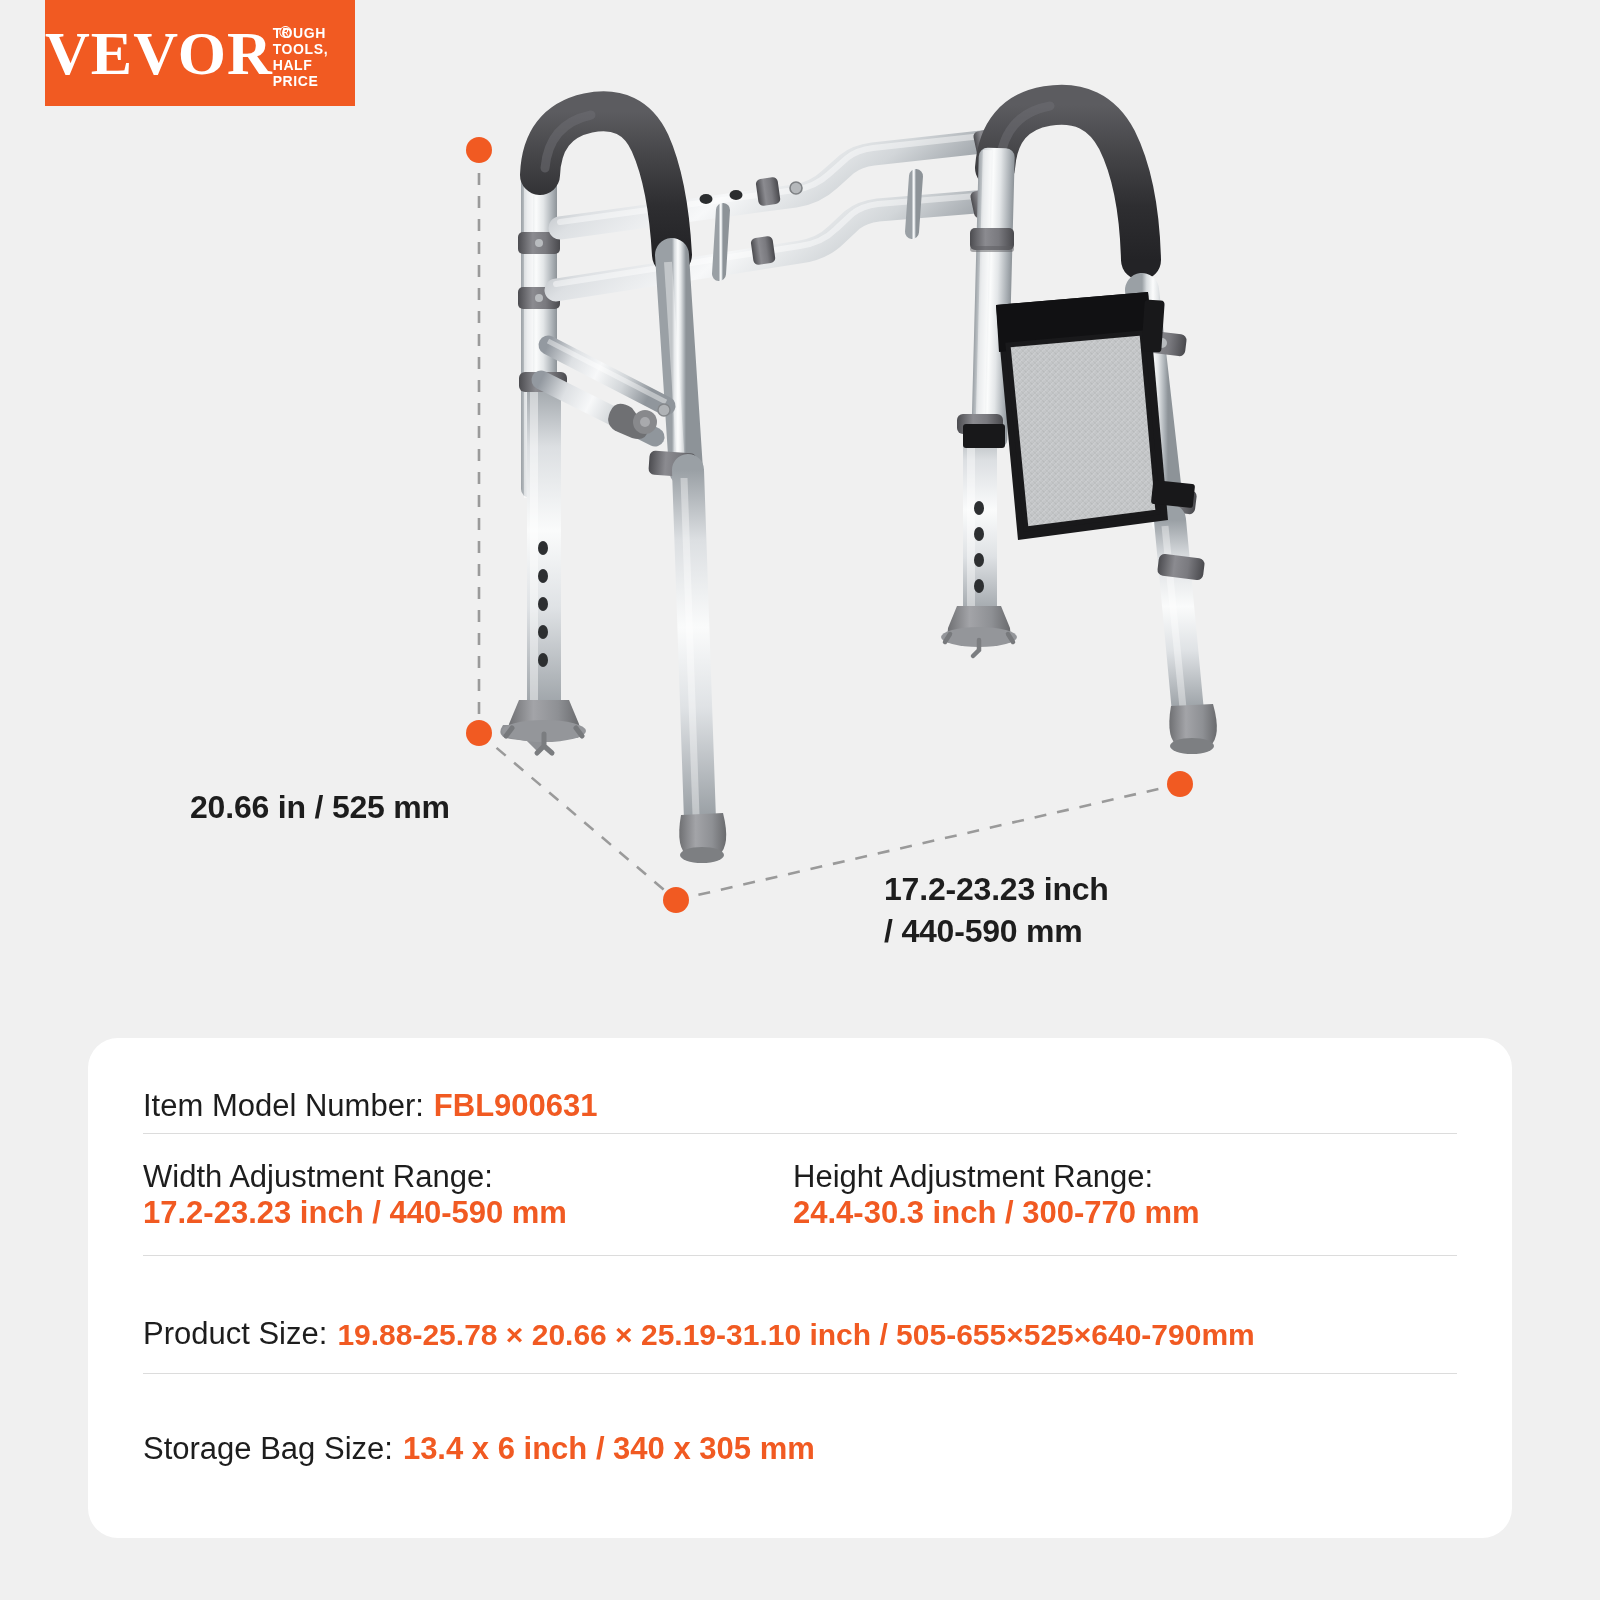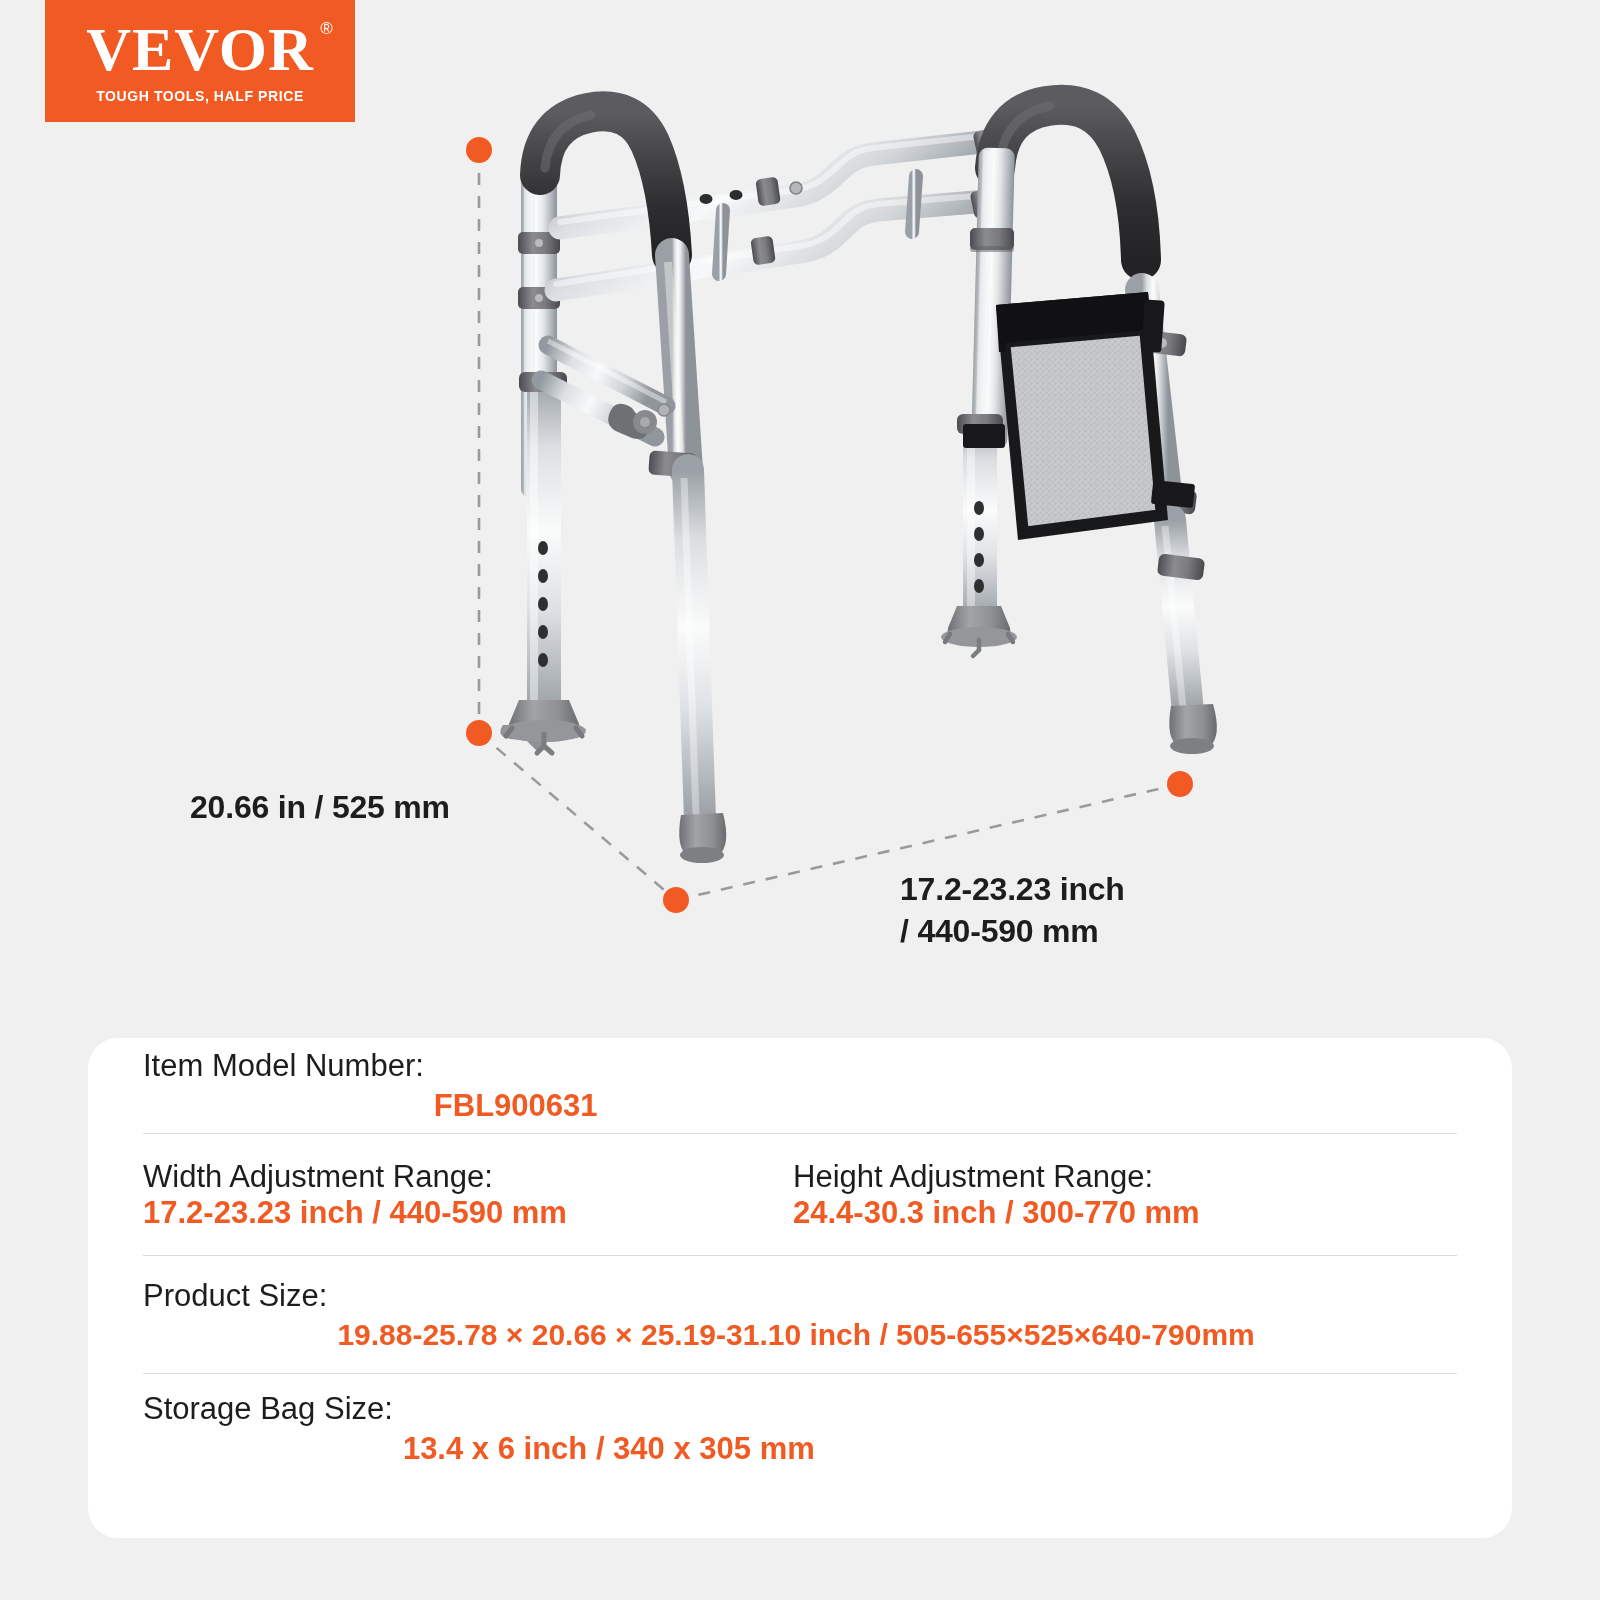--- a/index.html
+++ b/index.html
@@ -7,23 +7,23 @@
     width:1600px;height:1600px;
     background:#f0f0f0;
     font-family:"Liberation Sans", sans-serif;
     overflow:hidden;
     position:relative;
   }
   .page{position:absolute;inset:0;}
 
   
   .logo-box{
-    position:absolute;left:45px;top:0;width:310px;height:122px;
+    position:absolute;left:45px;top:0;width:310px;height:106px;
     background:#F15A22;
-    display:flex;flex-direction:column;align-items:center;justify-content:center;
+    display:flex;flex-direction:row;align-items:center;justify-content:center;
   }
   .logo-word{
     color:#fff;font-weight:bold;font-size:62px;letter-spacing:1px;
     font-family:"Liberation Serif", serif;line-height:1;
     position:relative;display:inline-block;
   }
   .logo-reg{
     position:absolute;right:-20px;top:2px;font-size:17px;font-weight:normal;
     font-family:"Liberation Sans", sans-serif;
   }
@@ -35,40 +35,40 @@
   .hero{position:absolute;left:0;top:0;width:1600px;height:1010px;}
   .hero svg{position:absolute;left:0;top:0;}
 
   
   .dim-label{
     position:absolute;color:#1d1d1d;font-weight:bold;
     font-size:32px;line-height:1.32;letter-spacing:-0.2px;
   }
   #dim-height{left:176px;top:370px;width:330px;}
   #dim-depth{left:190px;top:786px;width:400px;white-space:nowrap;}
-  #dim-width{left:884px;top:868px;width:330px;text-align:left;margin-left:16px;}
+  #dim-width{left:884px;top:868px;width:330px;text-align:left;}
 
   
   .spec-card{
     position:absolute;left:88px;top:1038px;width:1424px;height:500px;
     background:#ffffff;border-radius:30px;
     box-sizing:border-box;padding:0 55px;
   }
   .spec-row{
     display:flex;align-items:center;
     border-bottom:1px solid #dcdcdc;
     box-sizing:border-box;
   }
   .spec-row.last{border-bottom:none;}
   .r1{height:96px;}
   .r2{height:122px;}
   .r3{height:118px;}
   .r4{height:110px;}
 
-  .cell{display:flex;align-items:flex-start;}
+  .cell{display:flex;align-items:flex-end;}
   .cell-left{width:650px;}
   .cell-right{flex:1;}
   .cell-col{display:block;}
 
   .lbl{
     color:#1d1d1d;font-size:31px;font-weight:normal;white-space:nowrap;
   }
   .val{
     color:#F15A22;font-size:31px;font-weight:bold;white-space:nowrap;
   }

